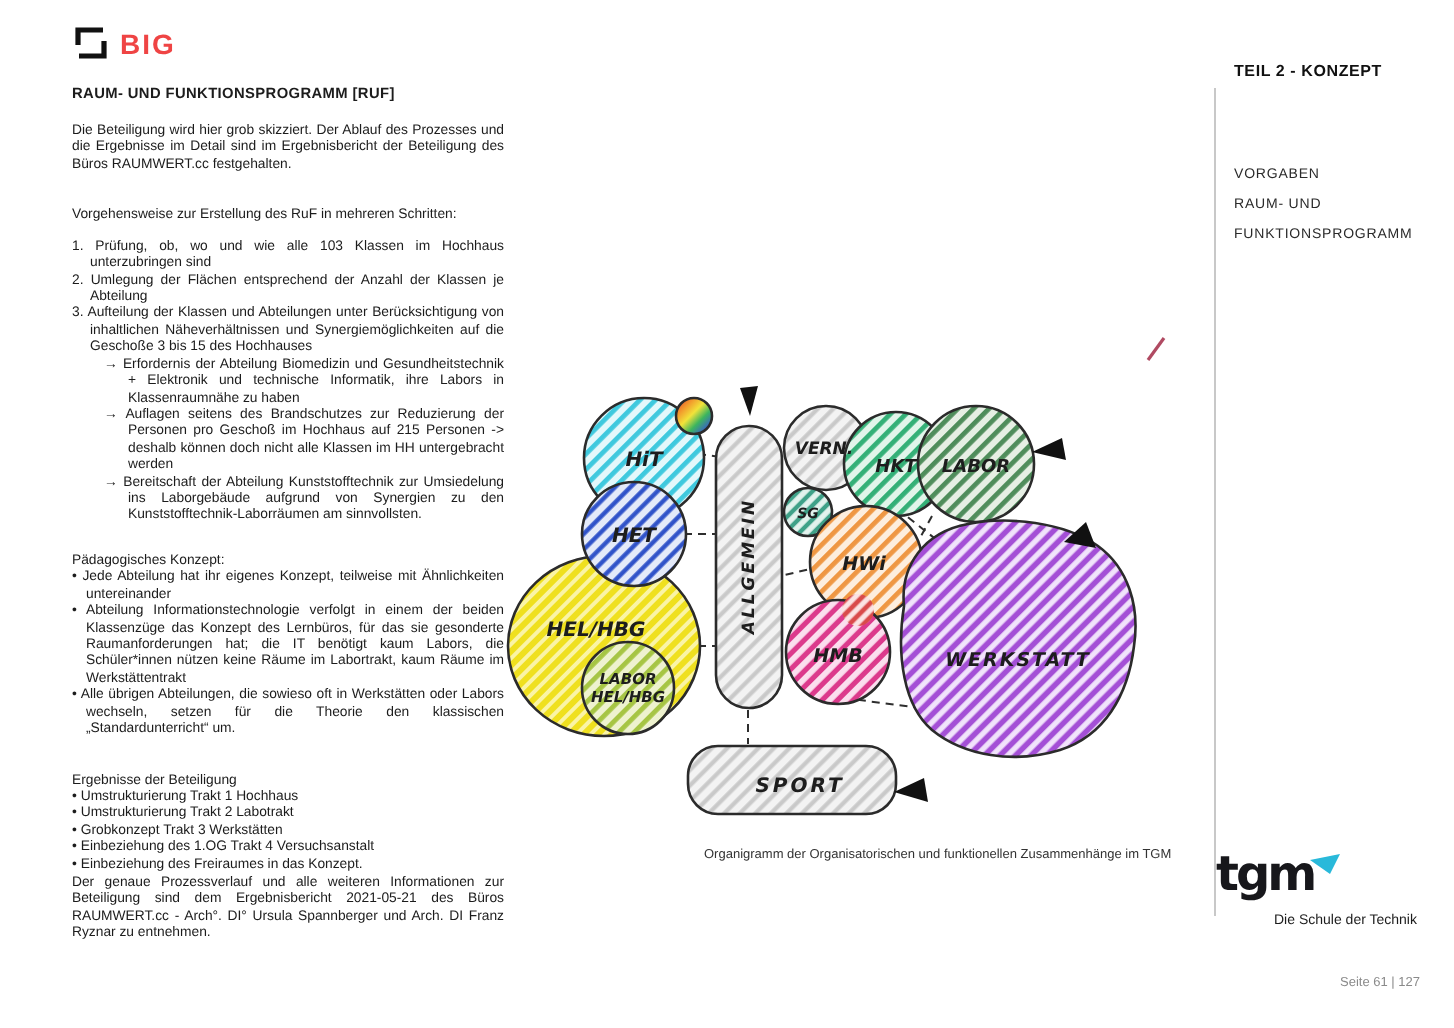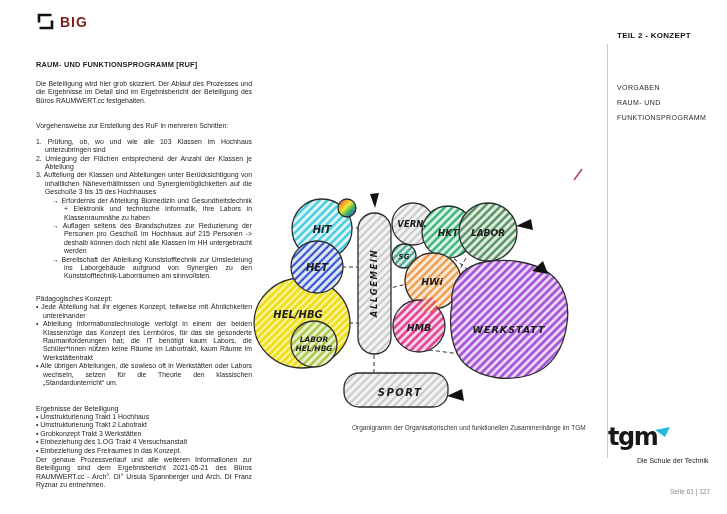--- a/index.html
+++ b/index.html
@@ -2,23 +2,23 @@
 <html><head>
 <meta charset="utf-8">
 <style>
   html,body{margin:0;padding:0;}
   body{
     width:727px;height:514px;background:#ffffff;position:relative;overflow:hidden;
     font-family:"Liberation Sans",sans-serif;color:#1c1c1c;
   }
   
   .brand{position:absolute;left:36px;top:12px;display:flex;align-items:center;gap:5px;}
-  .brand-text{font-size:14px;font-weight:bold;letter-spacing:1px;color:#7f1d1d;}
-  
-  .left-col{position:absolute;left:36px;top:60px;width:216px;font-size:6.9px;line-height:1.22;text-align:justify;}
+  .brand-text{font-size:14px;font-weight:bold;letter-spacing:1px;color:#ef4444;}
+  
+  .left-col{position:absolute;left:36px;top:42px;width:216px;font-size:6.9px;line-height:1.22;text-align:justify;}
   .left-col p{margin:0;}
   .art-title{font-size:7.4px;font-weight:bold;letter-spacing:.2px;margin:0 0 11px 0;text-align:left;}
   .intro{margin-bottom:17px !important;}
   .method{margin-bottom:7px !important;}
   .step{padding-left:9px;text-indent:-9px;}
   .substeps{margin-left:16px;}
   .substep{padding-left:12px;text-indent:-12px;}
   .subhead{margin-top:14px !important;text-align:left;}
   .subhead2{margin-top:17px !important;text-align:left;}
   .bullet-row{padding-left:7px;text-indent:-7px;}

